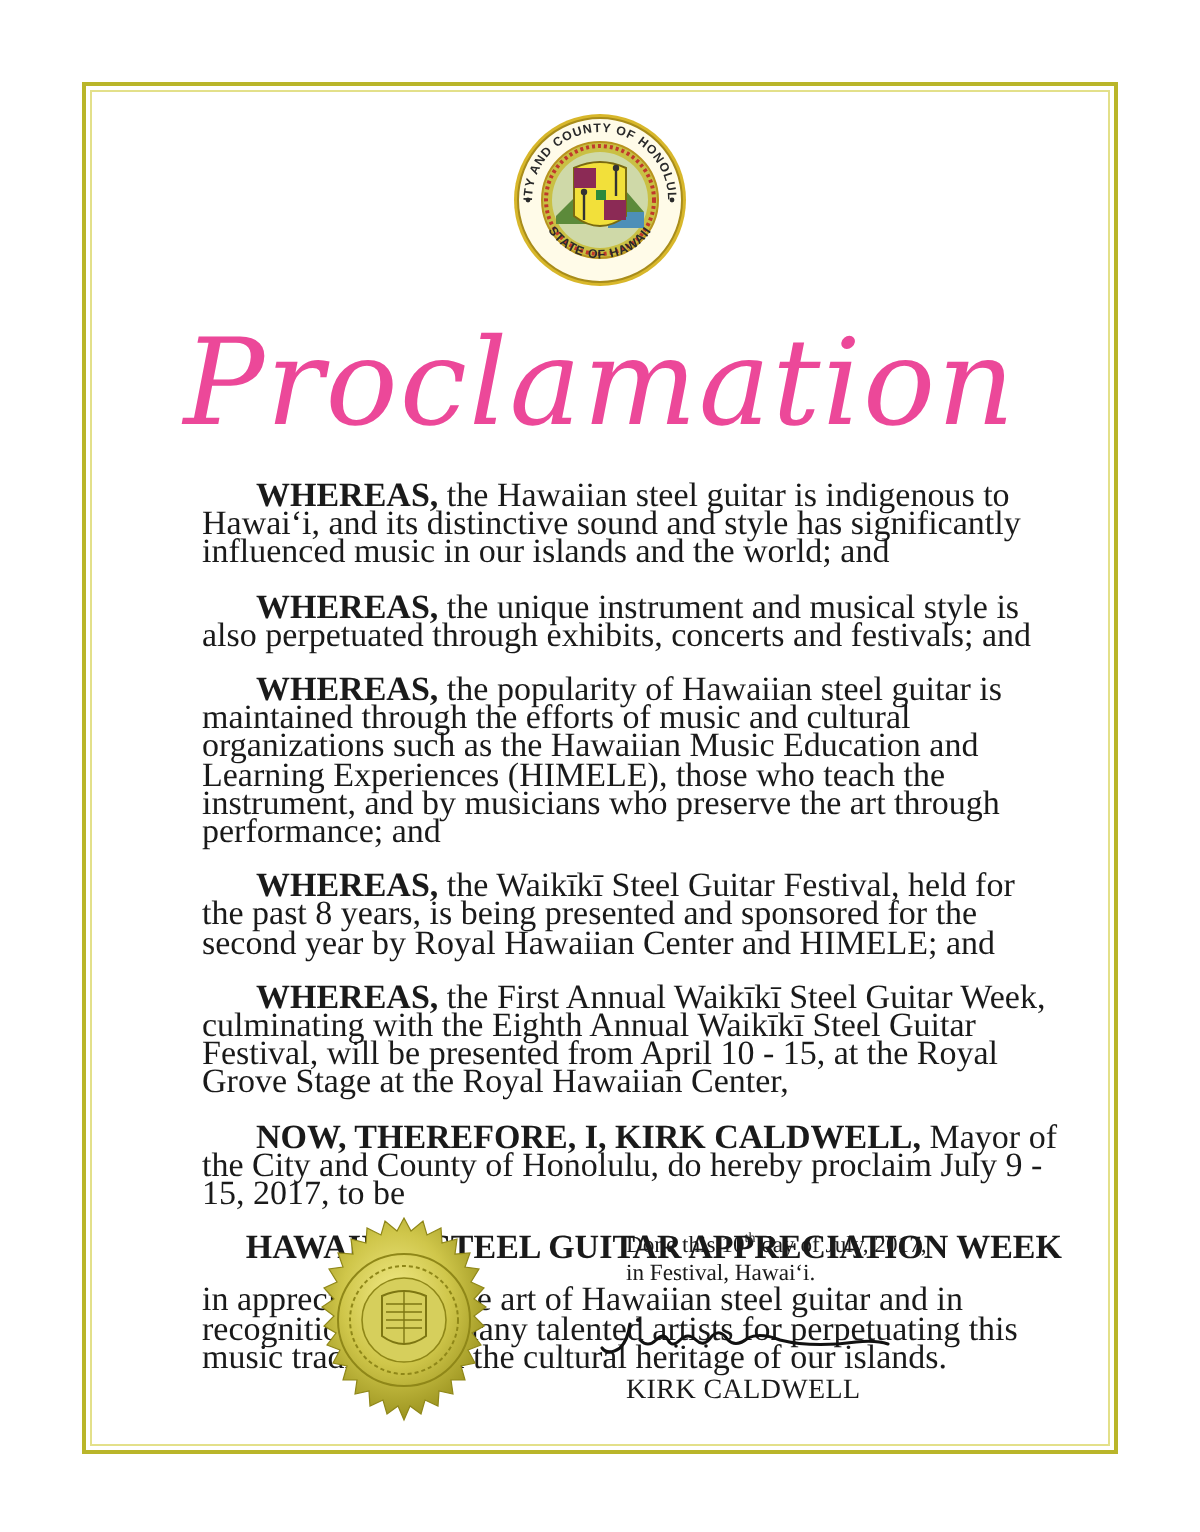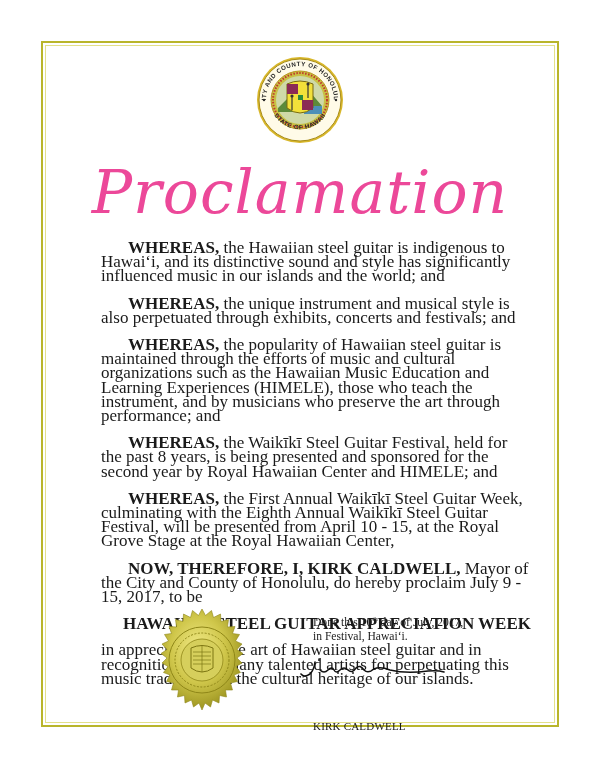--- a/index.html
+++ b/index.html
@@ -100,22 +100,22 @@
     .signature {
       position: absolute;
       left: 298px;
       top: 652px;
       width: 150px;
       height: 30px;
     }
     .signer {
       position: absolute;
       left: 313px;
-      top: 720px;
-      font-size: 11px;
+      top: 688px;
+      font-size: 14px;
       letter-spacing: 0.2px;
     }
   </style>
 </head>
 <body>
 
 <div class="frame-outer"></div>
 <div class="frame-inner"></div>
 
 <svg class="seal-top" viewBox="0 0 88 88">

